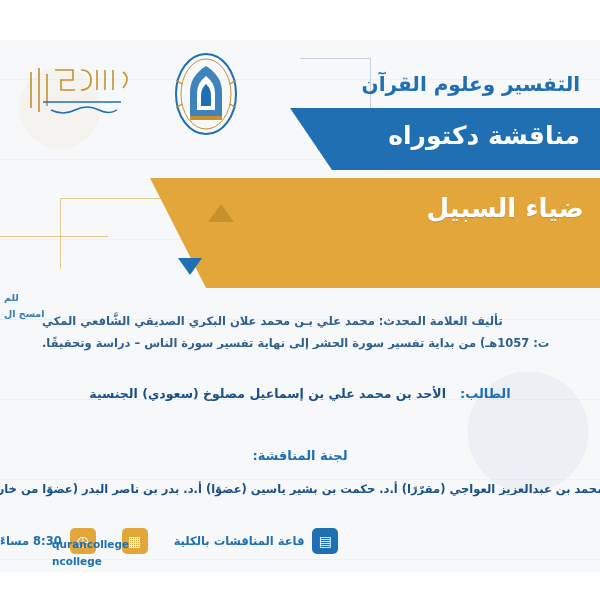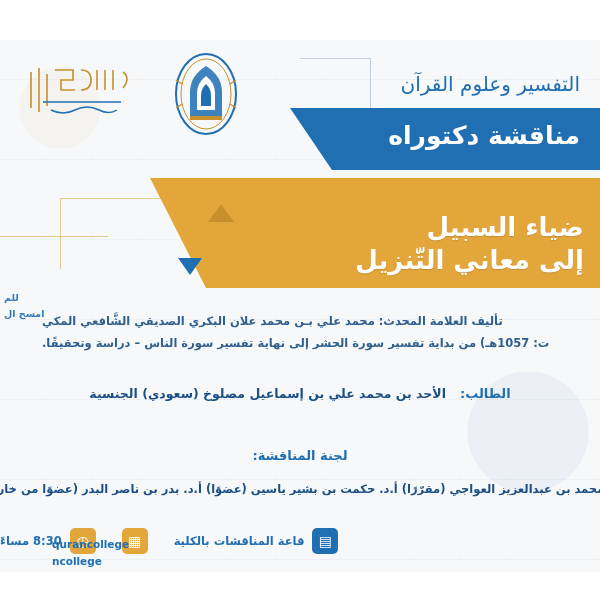--- a/index.html
+++ b/index.html
@@ -57,21 +57,20 @@
     position:absolute;
     top:178px;right:-10px;width:460px;height:110px;
     background:#e2a63b;
     clip-path:polygon(0 0,100% 0,100% 100%,56px 100%);
   }
   .gold-title{
     position:absolute;right:26px;top:14px;text-align:right;
     color:#ffffff;font-weight:bold;line-height:1.28;
     font-size:26px;
     text-shadow:0 1px 1px rgba(0,0,0,.12);
-    margin-top:19px;
   }
   .gold-title .l2{color:#ffffff;}
 
   
   .tri{
     position:absolute;width:0;height:0;
   }
   .tri-gold{
     border-left:13px solid transparent;border-right:13px solid transparent;
     border-bottom:18px solid #c8902d;
@@ -191,32 +190,31 @@
       <path d="M36 16 q16 10 16 26 v24 h-32 v-24 q0 -16 16 -26z" fill="#1f6fb2" opacity=".85"></path>
       <path d="M36 26 q9 7 9 17 v17 h-18 v-17 q0 -10 9 -17z" fill="#ffffff"></path>
       <path d="M36 34 q5 5 5 11 v11 h-10 v-11 q0 -6 5 -11z" fill="#1f6fb2"></path>
       <g stroke="#c8902d" stroke-width="1.4">
         <path d="M12 34 l-6 -4 M60 34 l6 -4 M12 54 l-6 4 M60 54 l6 4"></path>
       </g>
       <rect x="20" y="66" width="32" height="4" fill="#c8902d"></rect>
     </svg>
   </div>
 
-  <div style="position:absolute;right:20px;top:72px;color:#1f6fb2;font-size:20px;font-weight:normal;">
+  <div style="position:absolute;right:20px;top:72px;color:#1f6fb2;font-size:20px;font-weight:bold;">
     <span>التفسير وعلوم القرآن</span>
   </div>
 
   <div class="blue-ribbon">
     <span>مناقشة دكتوراه</span>
   </div>
 
   <div class="gold-band">
     <div class="gold-title">
       <div>ضياء السبيل</div>
-      <div class="l2">إلى معاني التّنزيل</div>
     </div>
   </div>
 
   <div class="tri tri-gold" style="left:208px;top:204px;"></div>
   <div class="tri tri-blue" style="left:178px;top:258px;"></div>
   <div class="tri tri-gold" style="left:318px;top:172px;opacity:.0;"></div>
 
   <div class="book-desc">
     <span class="l1">تأليف العلامة المحدث: محمد علي بـن محمد علان البكري الصديقي الشَّافعي المكي</span>
     <span class="l2">ت: 1057هـ) من بداية تفسير سورة الحشر إلى نهاية تفسير سورة الناس – دراسة وتحقيقًا.</span>

